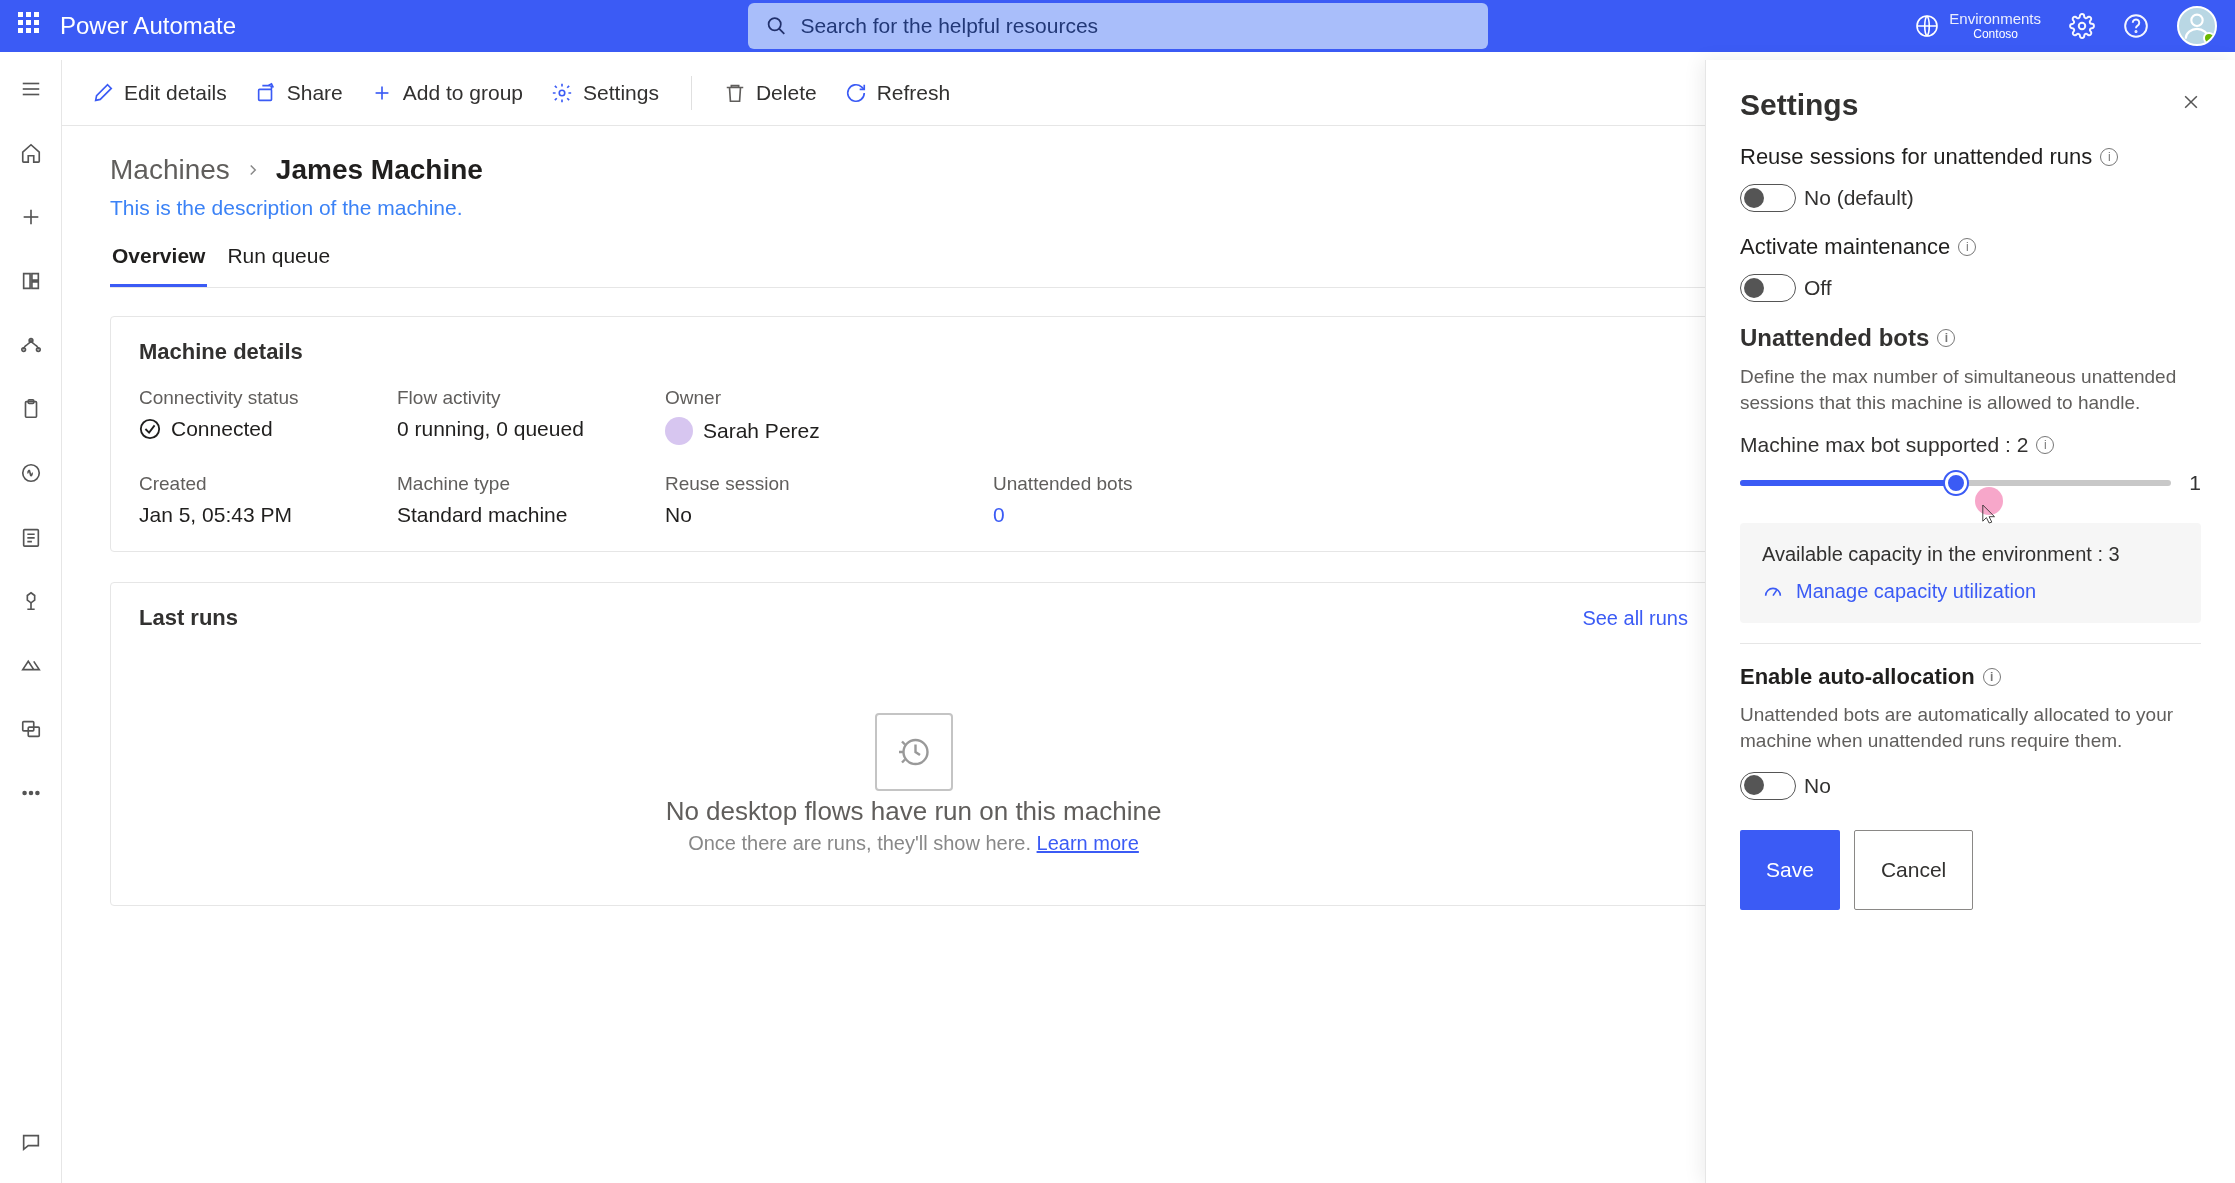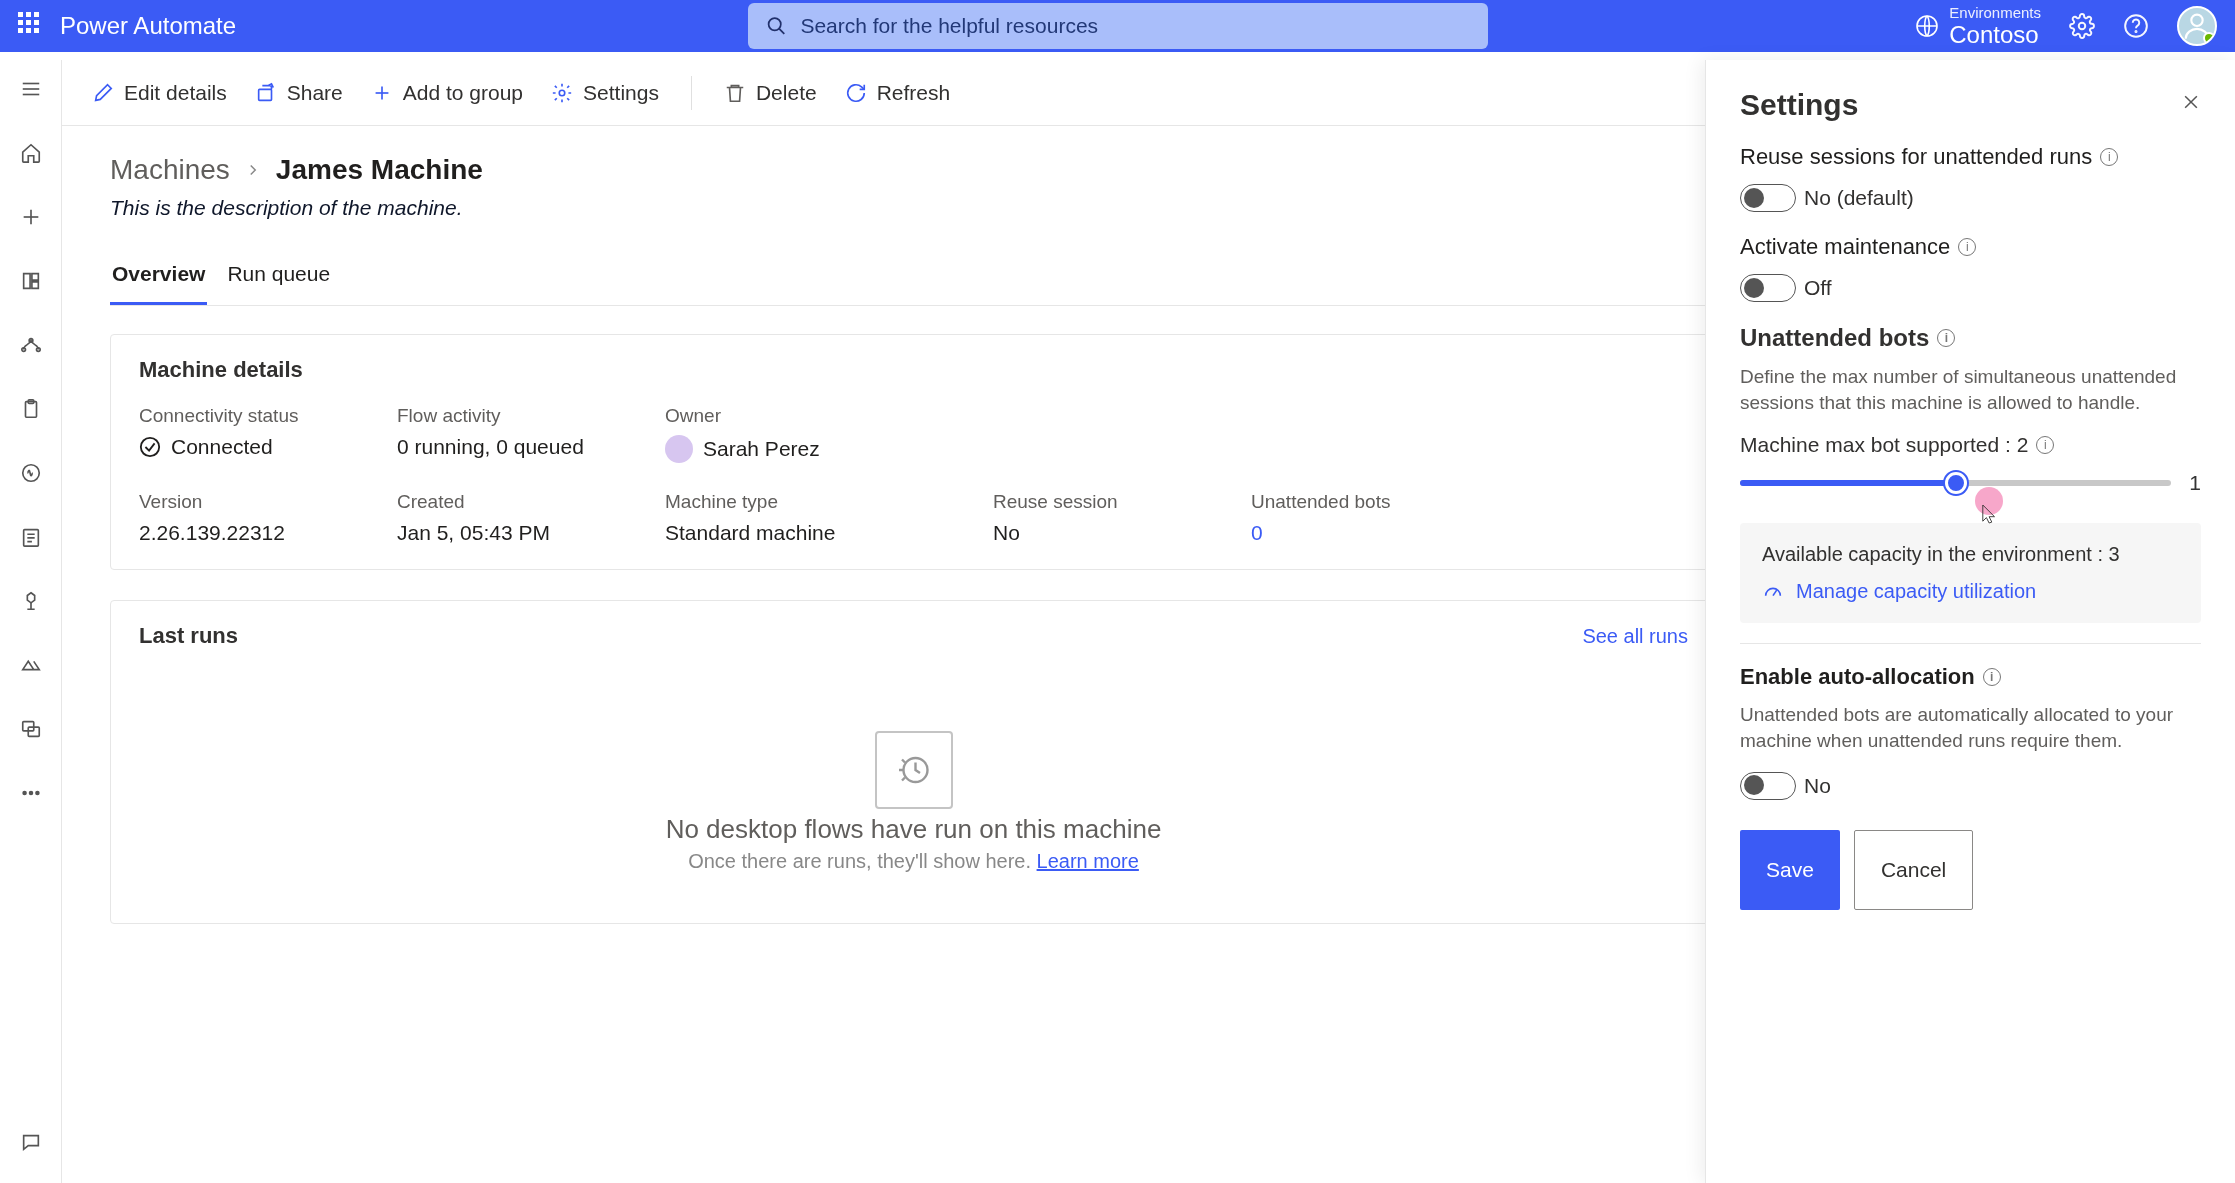--- a/index.html
+++ b/index.html
@@ -11,21 +11,21 @@
 .waffle span { background:#fff; }
 .brand { font-size: 24px; font-weight: 500; }
 .searchbox { position: absolute; left: 50%; transform: translateX(-50%); width: 740px; height: 46px; background:#A9BEFA; border-radius:6px; display:flex; align-items:center; padding:0 18px; color:#21306b; }
 .searchbox svg { margin-right:14px; }
 .searchbox input { background:transparent; border:none; outline:none; font-size:21px; color:#21306b; width:100%; }
 .searchbox input::placeholder { color:#223877; }
 .top-right { position:absolute; right:18px; display:flex; align-items:center; gap:28px; }
 .env { display:flex; align-items:center; gap:10px; cursor:pointer; }
 .envtxt { display:flex; flex-direction:column; line-height:1.15; }
 .envtxt .lab { font-size:15px; opacity:.9; }
-.envtxt .val { font-size:24px; }
+.envtxt .val { font-size:12px;margin-left:24px; }
 .top-icon { cursor:pointer; opacity:.95; }
 .avatar { width:40px; height:40px; border-radius:50%; background:#b9d7e4; border:2px solid #fff; position:relative; overflow:hidden; display:flex; align-items:center; justify-content:center;}
 .avatar .dot { width:12px; height:12px; background:#6bb700; border-radius:50%; position:absolute; bottom:0; right:0; border:2px solid #fff; }
 
 
 .leftrail { position:absolute; top:60px; left:0; width:62px; bottom:0; background:#fff; border-right:1px solid #e6e6e6; display:flex; flex-direction:column; align-items:center; padding-top:8px; gap:22px; }
 .rail-btn { width:42px; height:42px; display:flex; align-items:center; justify-content:center; cursor:pointer; color:#555; border-radius:4px; }
 .rail-btn svg { color:#555; }
 
 
@@ -35,21 +35,21 @@
 .cmd.del svg { color:#605e5c; }
 .cmd-sep { width:1px; height:34px; background:#e0e0e0; margin:0 4px; }
 .cmd-right { margin-left:auto; color:#555; font-size:21px; }
 
 
 .main { position:absolute; top:126px; left:62px; right:0; bottom:0; padding:28px 48px; overflow:auto; }
 .breadcrumb { display:flex; align-items:center; gap:14px; font-size:28px; margin-bottom:10px; }
 .breadcrumb .root { color:#605e5c; cursor:pointer; }
 .breadcrumb .cur { font-weight:600; color:#201f1e; }
 .breadcrumb svg { color:#888; }
-.subdesc { color:#0f172a; font-size:21px; margin-bottom:28px;font-style:italic; }
+.subdesc { color:#3b82f6; font-size:21px; margin-bottom:10px; }
 .tabs { display:flex; gap:18px; border-bottom:1px solid #e6e6e6; font-size:21px; }
 .tab { padding:14px 2px 16px; cursor:pointer; color:#201f1e; }
 .tab.active { border-bottom:3px solid #3B5BF5; font-weight:600; }
 
 .columns { display:flex; gap:30px; margin-top:28px; align-items:flex-start; }
 .colL { flex:1; min-width:0; }
 .colR { width:440px; flex:none; }
 
 .card { border:1px solid #e6e6e6; border-radius:4px; background:#fff; margin-bottom:30px; }
 .card-head { padding:22px 28px; font-size:22px; font-weight:600; display:flex; align-items:center; justify-content:space-between; }
@@ -330,24 +330,20 @@
             </div>
             <div>
               <div class="dg-label">Owner</div>
               <div class="dg-val">
                 <div class="owner-av"></div>
                 <span>Sarah Perez</span>
               </div>
             </div>
             <div></div>
               <div></div>
-            <div>
-              <div class="dg-label">Version</div>
-              <div class="dg-val">2.26.139.22312</div>
-            </div>
             <div>
               <div class="dg-label">Created</div>
               <div class="dg-val">Jan 5, 05:43 PM</div>
             </div>
             <div>
               <div class="dg-label">Machine type</div>
               <div class="dg-val">Standard machine</div>
             </div>
             <div>
               <div class="dg-label">Reuse session</div>

